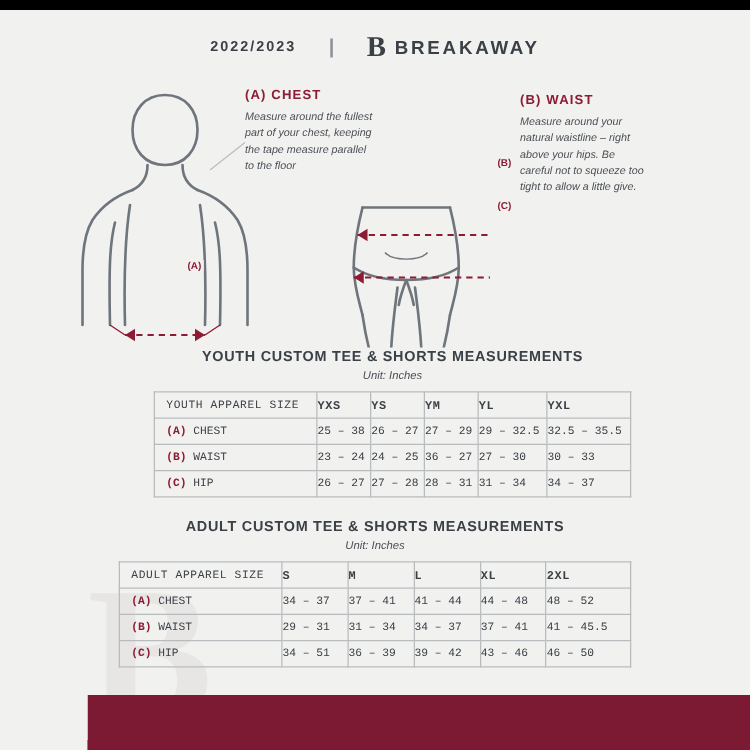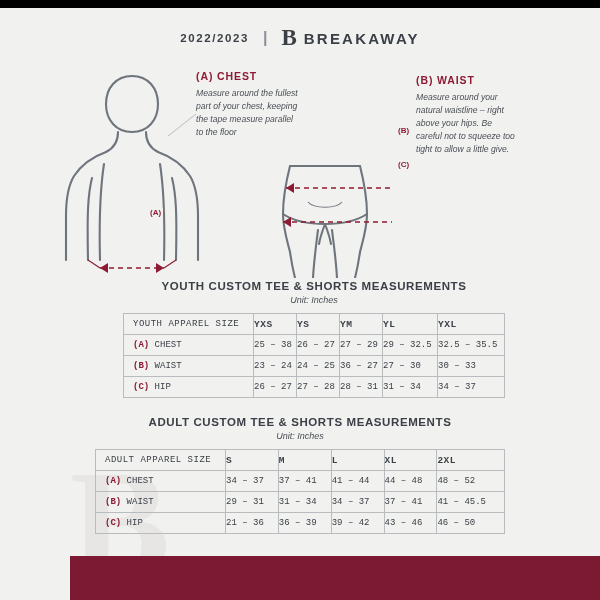--- a/index.html
+++ b/index.html
@@ -30,21 +30,21 @@
     user-select: none;
   }
   
   .header {
     position: absolute;
     left: 0; top: 0;
     width: 600px; height: 60px;
     display: flex;
     align-items: center;
     justify-content: center;
-    gap: 14px;
+    gap: 26px;
   }
   .hdr-text {
     font-size: 11.5px;
     font-weight: bold;
     letter-spacing: 1.6px;
     color: #3b4046;
   }
   .hdr-sep { color: #8d9298; font-weight: bold; }
   .brand-wrap { display: flex; align-items: center; gap: 7px; }
   .brand-mark {
@@ -330,21 +330,21 @@
         <tr>
           <td class="rowhead"><span class="lbl">(B)</span> <span>WAIST</span></td>
           <td>29 – 31</td>
           <td>31 – 34</td>
           <td>34 – 37</td>
           <td>37 – 41</td>
           <td>41 – 45.5</td>
         </tr>
         <tr>
           <td class="rowhead"><span class="lbl">(C)</span> <span>HIP</span></td>
-          <td>21 – 36</td>
+          <td>34 – 51</td>
           <td>36 – 39</td>
           <td>39 – 42</td>
           <td>43 – 46</td>
           <td>46 – 50</td>
         </tr>
       </tbody>
     </table>
   </div>
 
 </div>

